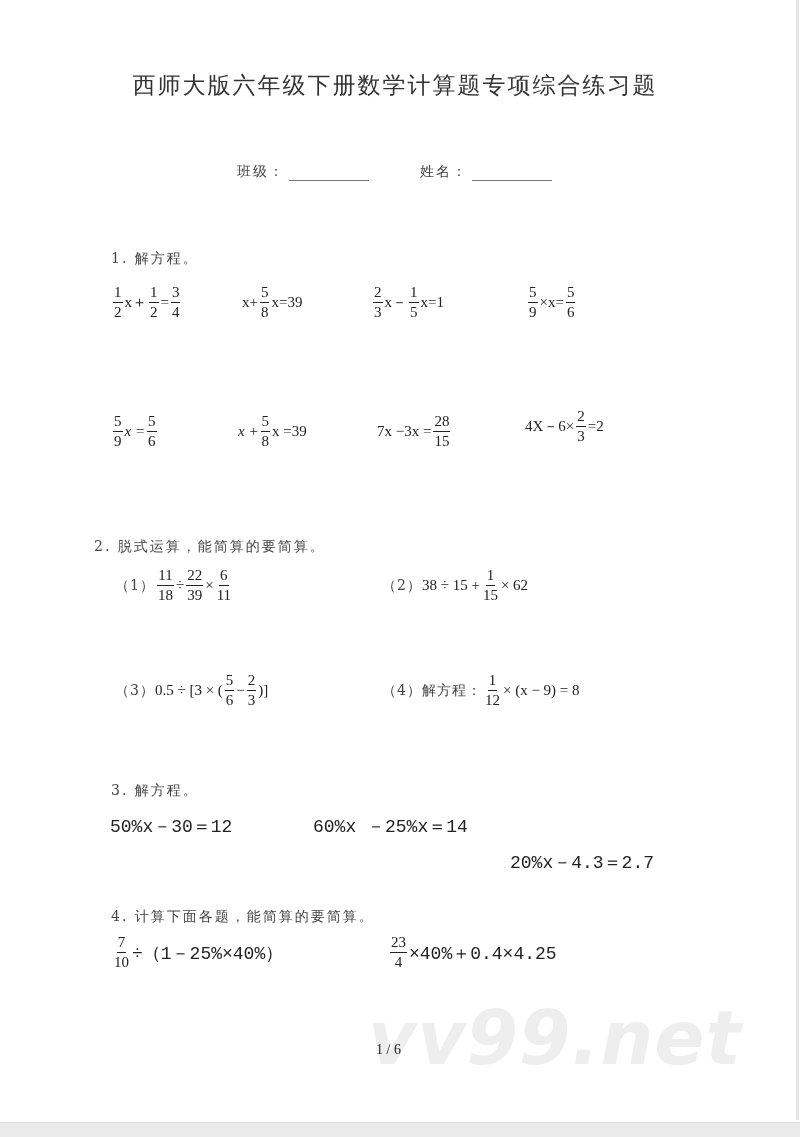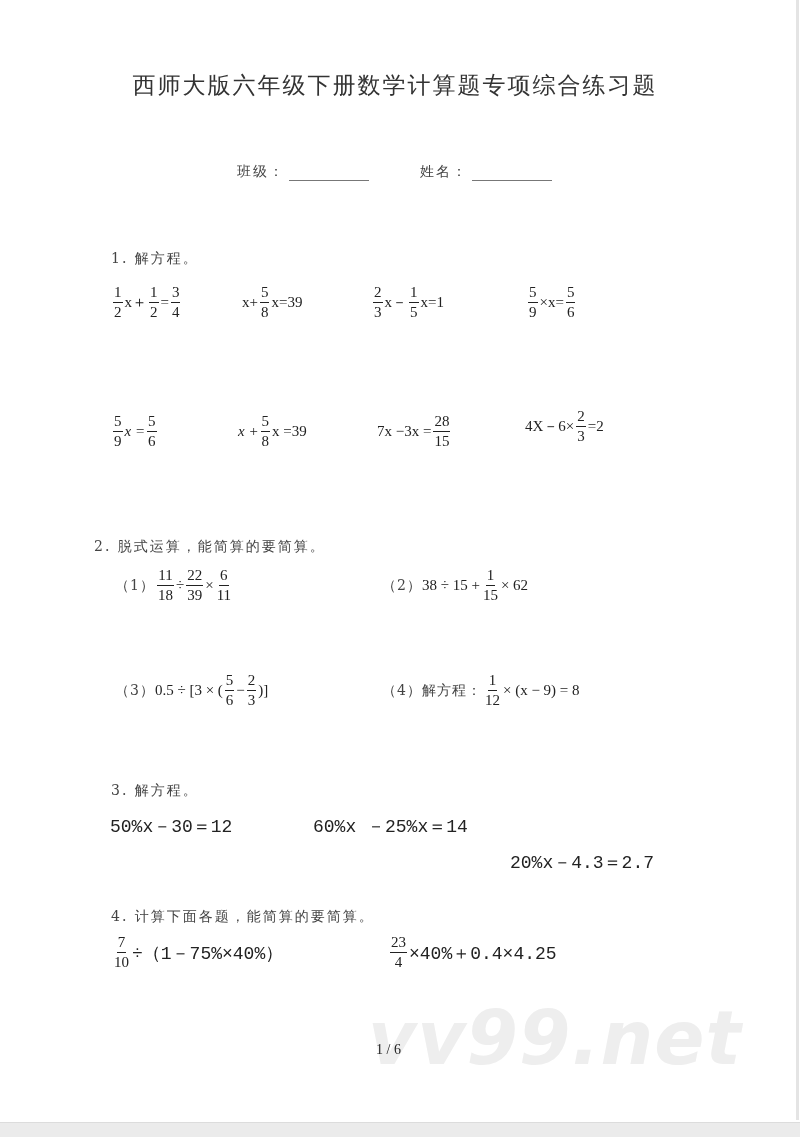--- a/index.html
+++ b/index.html
@@ -195,21 +195,21 @@
 <div class="abs expr mono" style="left:110px; top:814px;">50%x－30＝12</div>
 <div class="abs expr mono" style="left:313px; top:814px;">60%x －25%x＝14</div>
 <div class="abs expr mono" style="left:510px; top:850px;">20%x－4.3＝2.7</div>
 
 <div class="abs sec" style="left:111px; top:908px;">4. 计算下面各题，能简算的要简算。</div>
 <div class="abs expr" style="left:111px; top:935px;">
   <span class="frac">
       <span class="n">7</span>
       <span class="d">10</span>
     </span>
-  <span class="mono">÷（1－75%×40%）</span>
+  <span class="mono">÷（1－25%×40%）</span>
 </div>
 <div class="abs expr" style="left:388px; top:935px;text-align:center;">
   <span class="frac">
       <span class="n">23</span>
       <span class="d">4</span>
     </span>
   <span class="mono">×40%＋0.4×4.25</span>
 </div>
 
 <div class="abs watermark">vv99.net</div>

